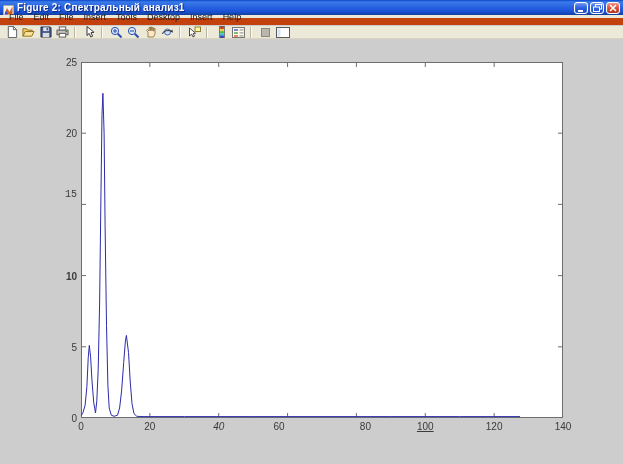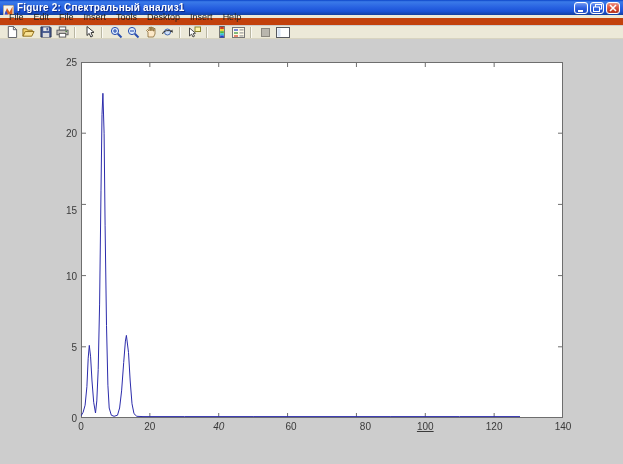--- a/index.html
+++ b/index.html
@@ -235,27 +235,27 @@
           <line x1="0" y1="0" x2="5" y2="0"></line>
           <line x1="482" y1="0" x2="477" y2="0"></line>
         </g>
       <rect x="0.5" y="0.5" width="481" height="355" fill="none" stroke="#6e6e6e" stroke-width="1"></rect>
       <polyline id="spectrum-line" fill="none" stroke-width="1" stroke="#2c2cab" points="0.0,353.9 2.1,350.3 4.1,343.2 5.9,324.7 7.2,296.2 8.3,283.4 9.6,294.8 11.0,319.0 12.7,340.3 14.5,351.0 15.8,338.9 17.2,307.6 18.6,242.1 20.0,128.2 21.0,52.7 21.9,31.3 23.1,71.2 24.1,163.8 25.5,263.4 26.9,323.2 28.2,346.0 30.3,353.2 33.1,354.3 36.5,353.2 38.6,346.0 40.6,328.9 42.7,300.5 44.4,279.1 45.4,273.4 47.5,290.5 49.2,319.0 51.0,341.8 53.0,351.7 55.8,354.3 62.0,354.6 103.3,354.6 172.1,354.6 241.0,354.6 309.9,354.6 378.7,354.6 439.0,354.6"></polyline>
     </svg>
     <div id="tick-labels">
         <span class="tick-label tick-x" style="left: 69px; top: 382px;">0</span>
         <span class="tick-label tick-x" style="left: 137.857px; top: 382px;">20</span>
         <span class="tick-label tick-x" style="left: 206.714px; top: 382px; font-style: italic;">40</span>
-        <span class="tick-label tick-x" style="left: 279px; top: 382px;">60</span>
+        <span class="tick-label tick-x" style="left: 267px; top: 382px;">60</span>
         <span class="tick-label tick-x" style="left: 344.429px; top: 382px; margin-left: 9px;">80</span>
         <span class="tick-label tick-x" style="left: 413.286px; top: 382px; text-decoration: underline;">100</span>
         <span class="tick-label tick-x" style="left: 482.143px; top: 382px;">120</span>
         <span class="tick-label tick-x" style="left: 551px; top: 382px;">140</span>
         <span class="tick-label tick-y" style="left: 53px; top: 374px;">0</span>
         <span class="tick-label tick-y" style="left: 53px; top: 302.8px;">5</span>
-        <span class="tick-label tick-y" style="left: 53px; top: 231.6px;">10</span>
-        <span class="tick-label tick-y" style="left: 53px; top: 166px;">15</span>
+        <span class="tick-label tick-y" style="left: 53px; top: 231.6px; font-weight: bold;">10</span>
+        <span class="tick-label tick-y" style="left: 53px; top: 150px; font-family: Liberation Mono, monospace;">15</span>
         <span class="tick-label tick-y" style="left: 53px; top: 89.2px;">20</span>
         <span class="tick-label tick-y" style="left: 53px; top: 18px;">25</span>
       </div>
   </div>
 
 </div>
 
 </body></html>

